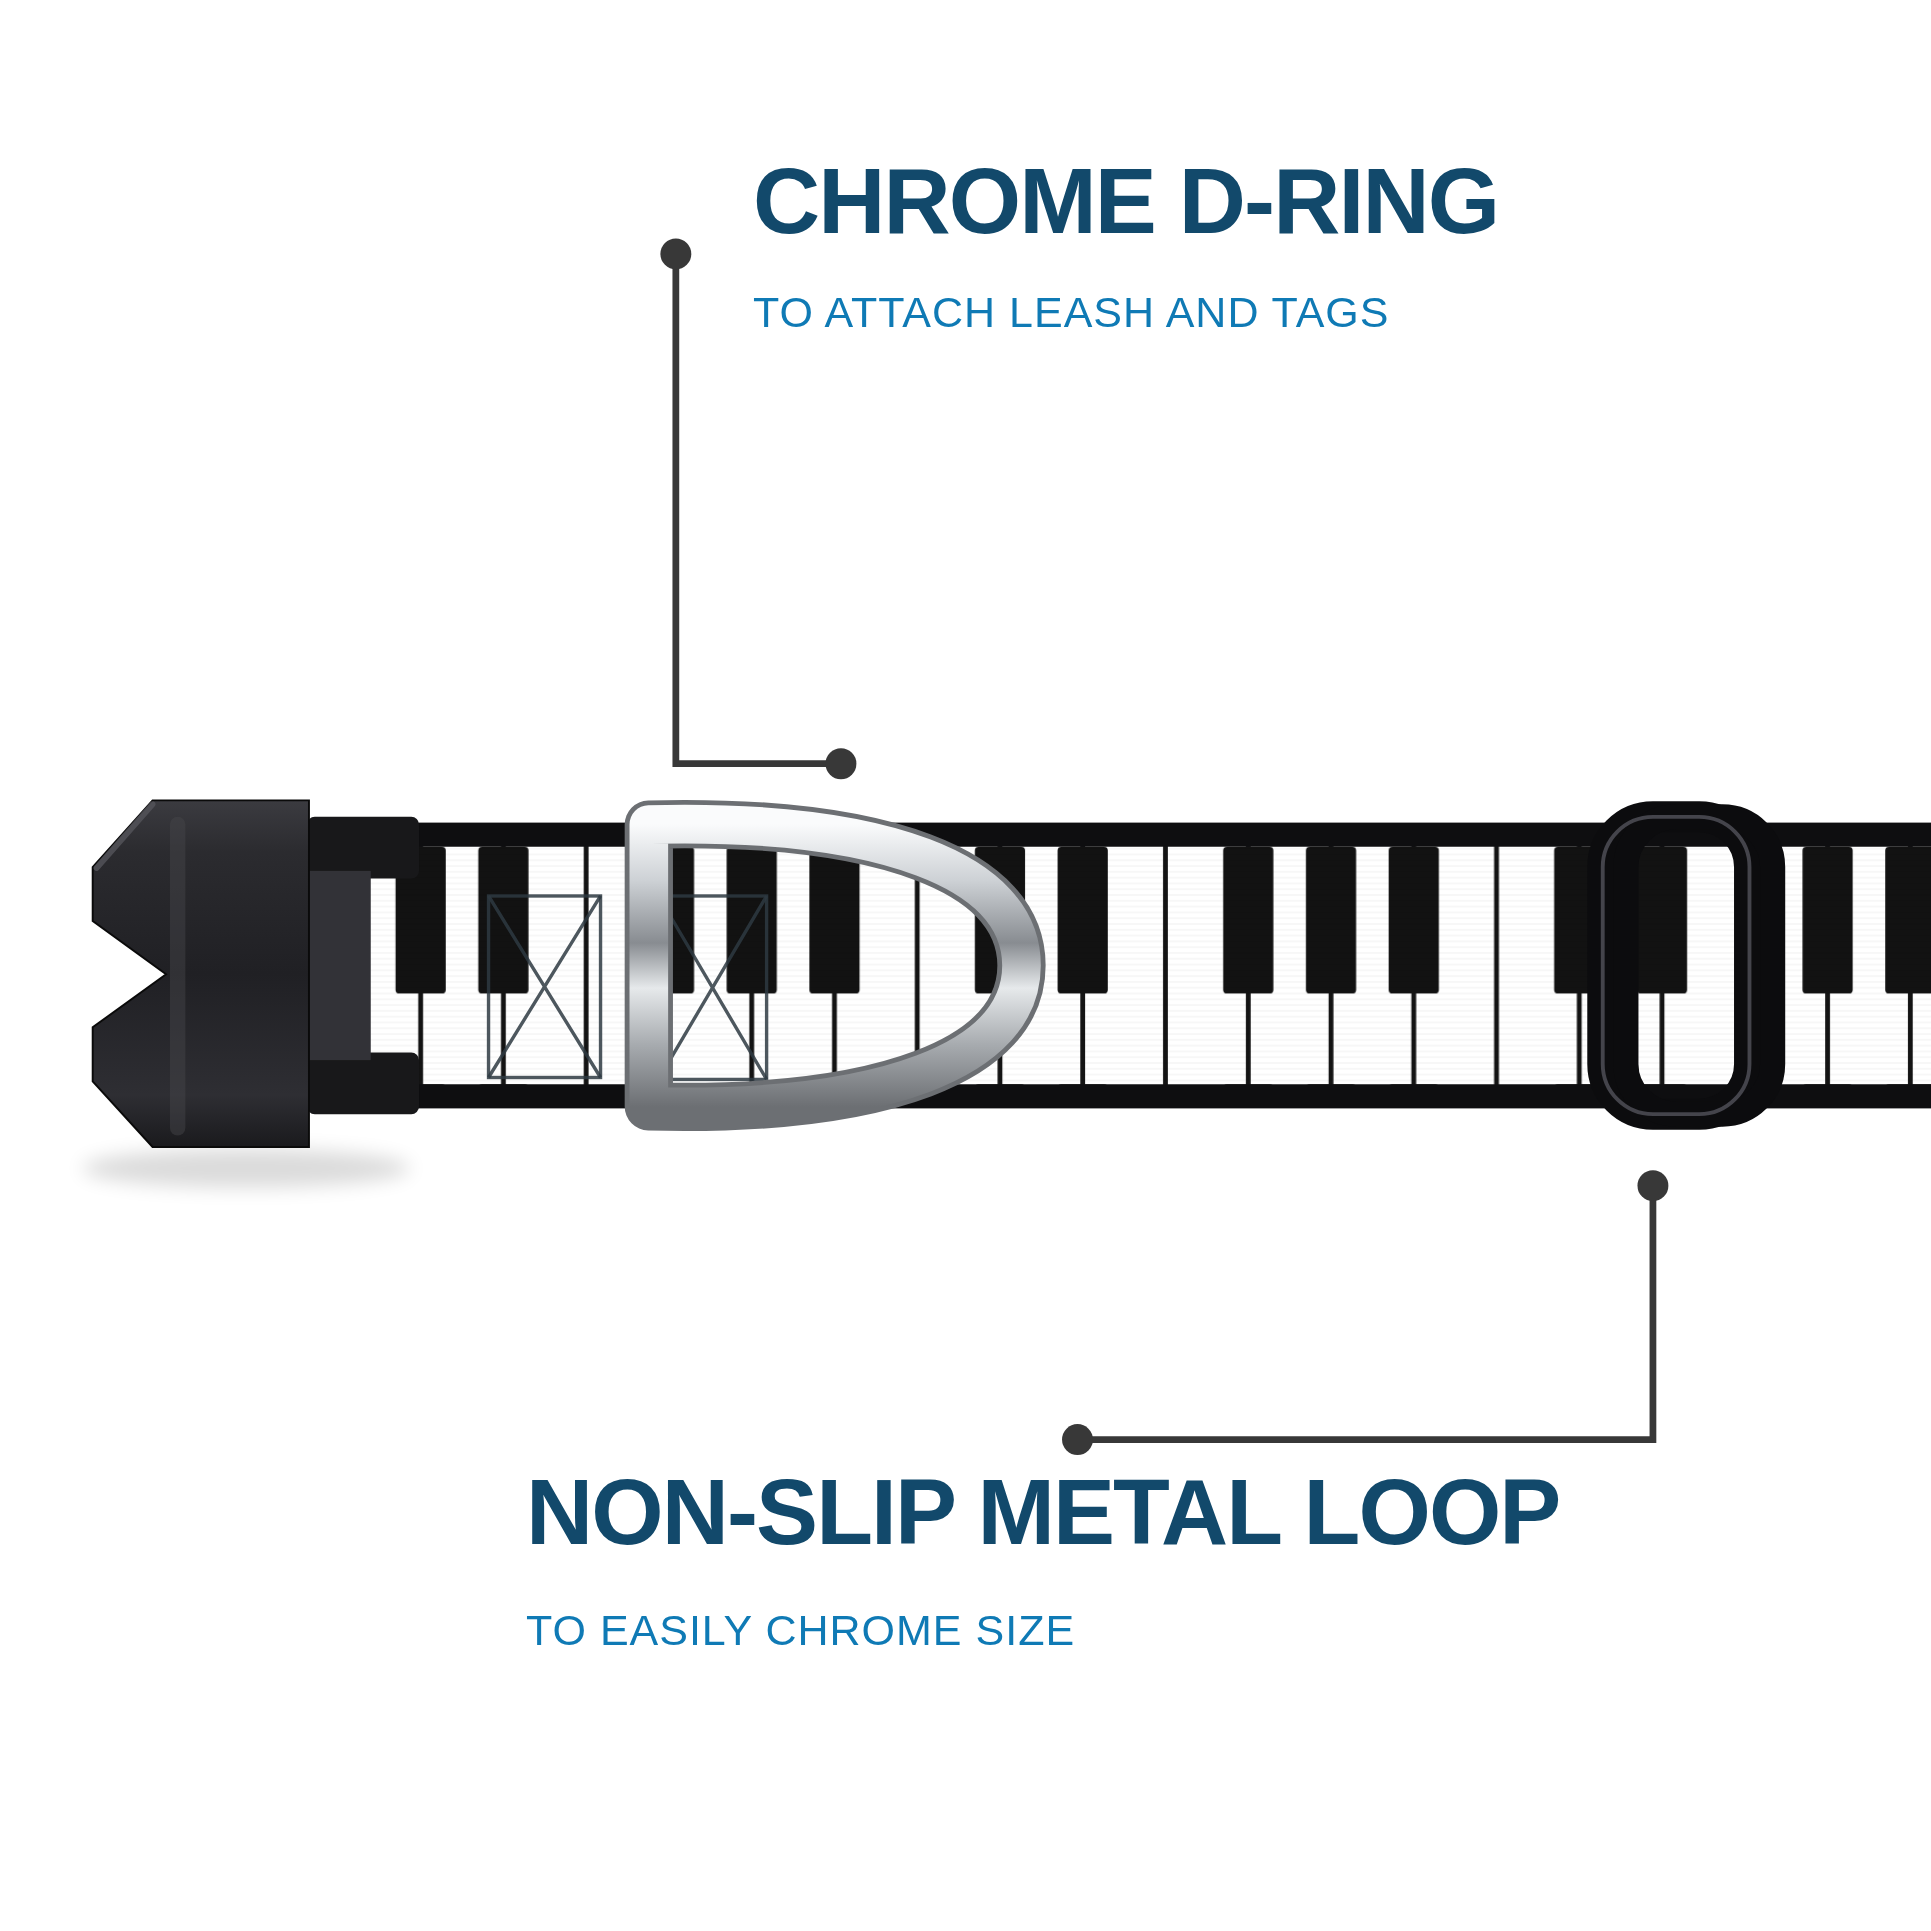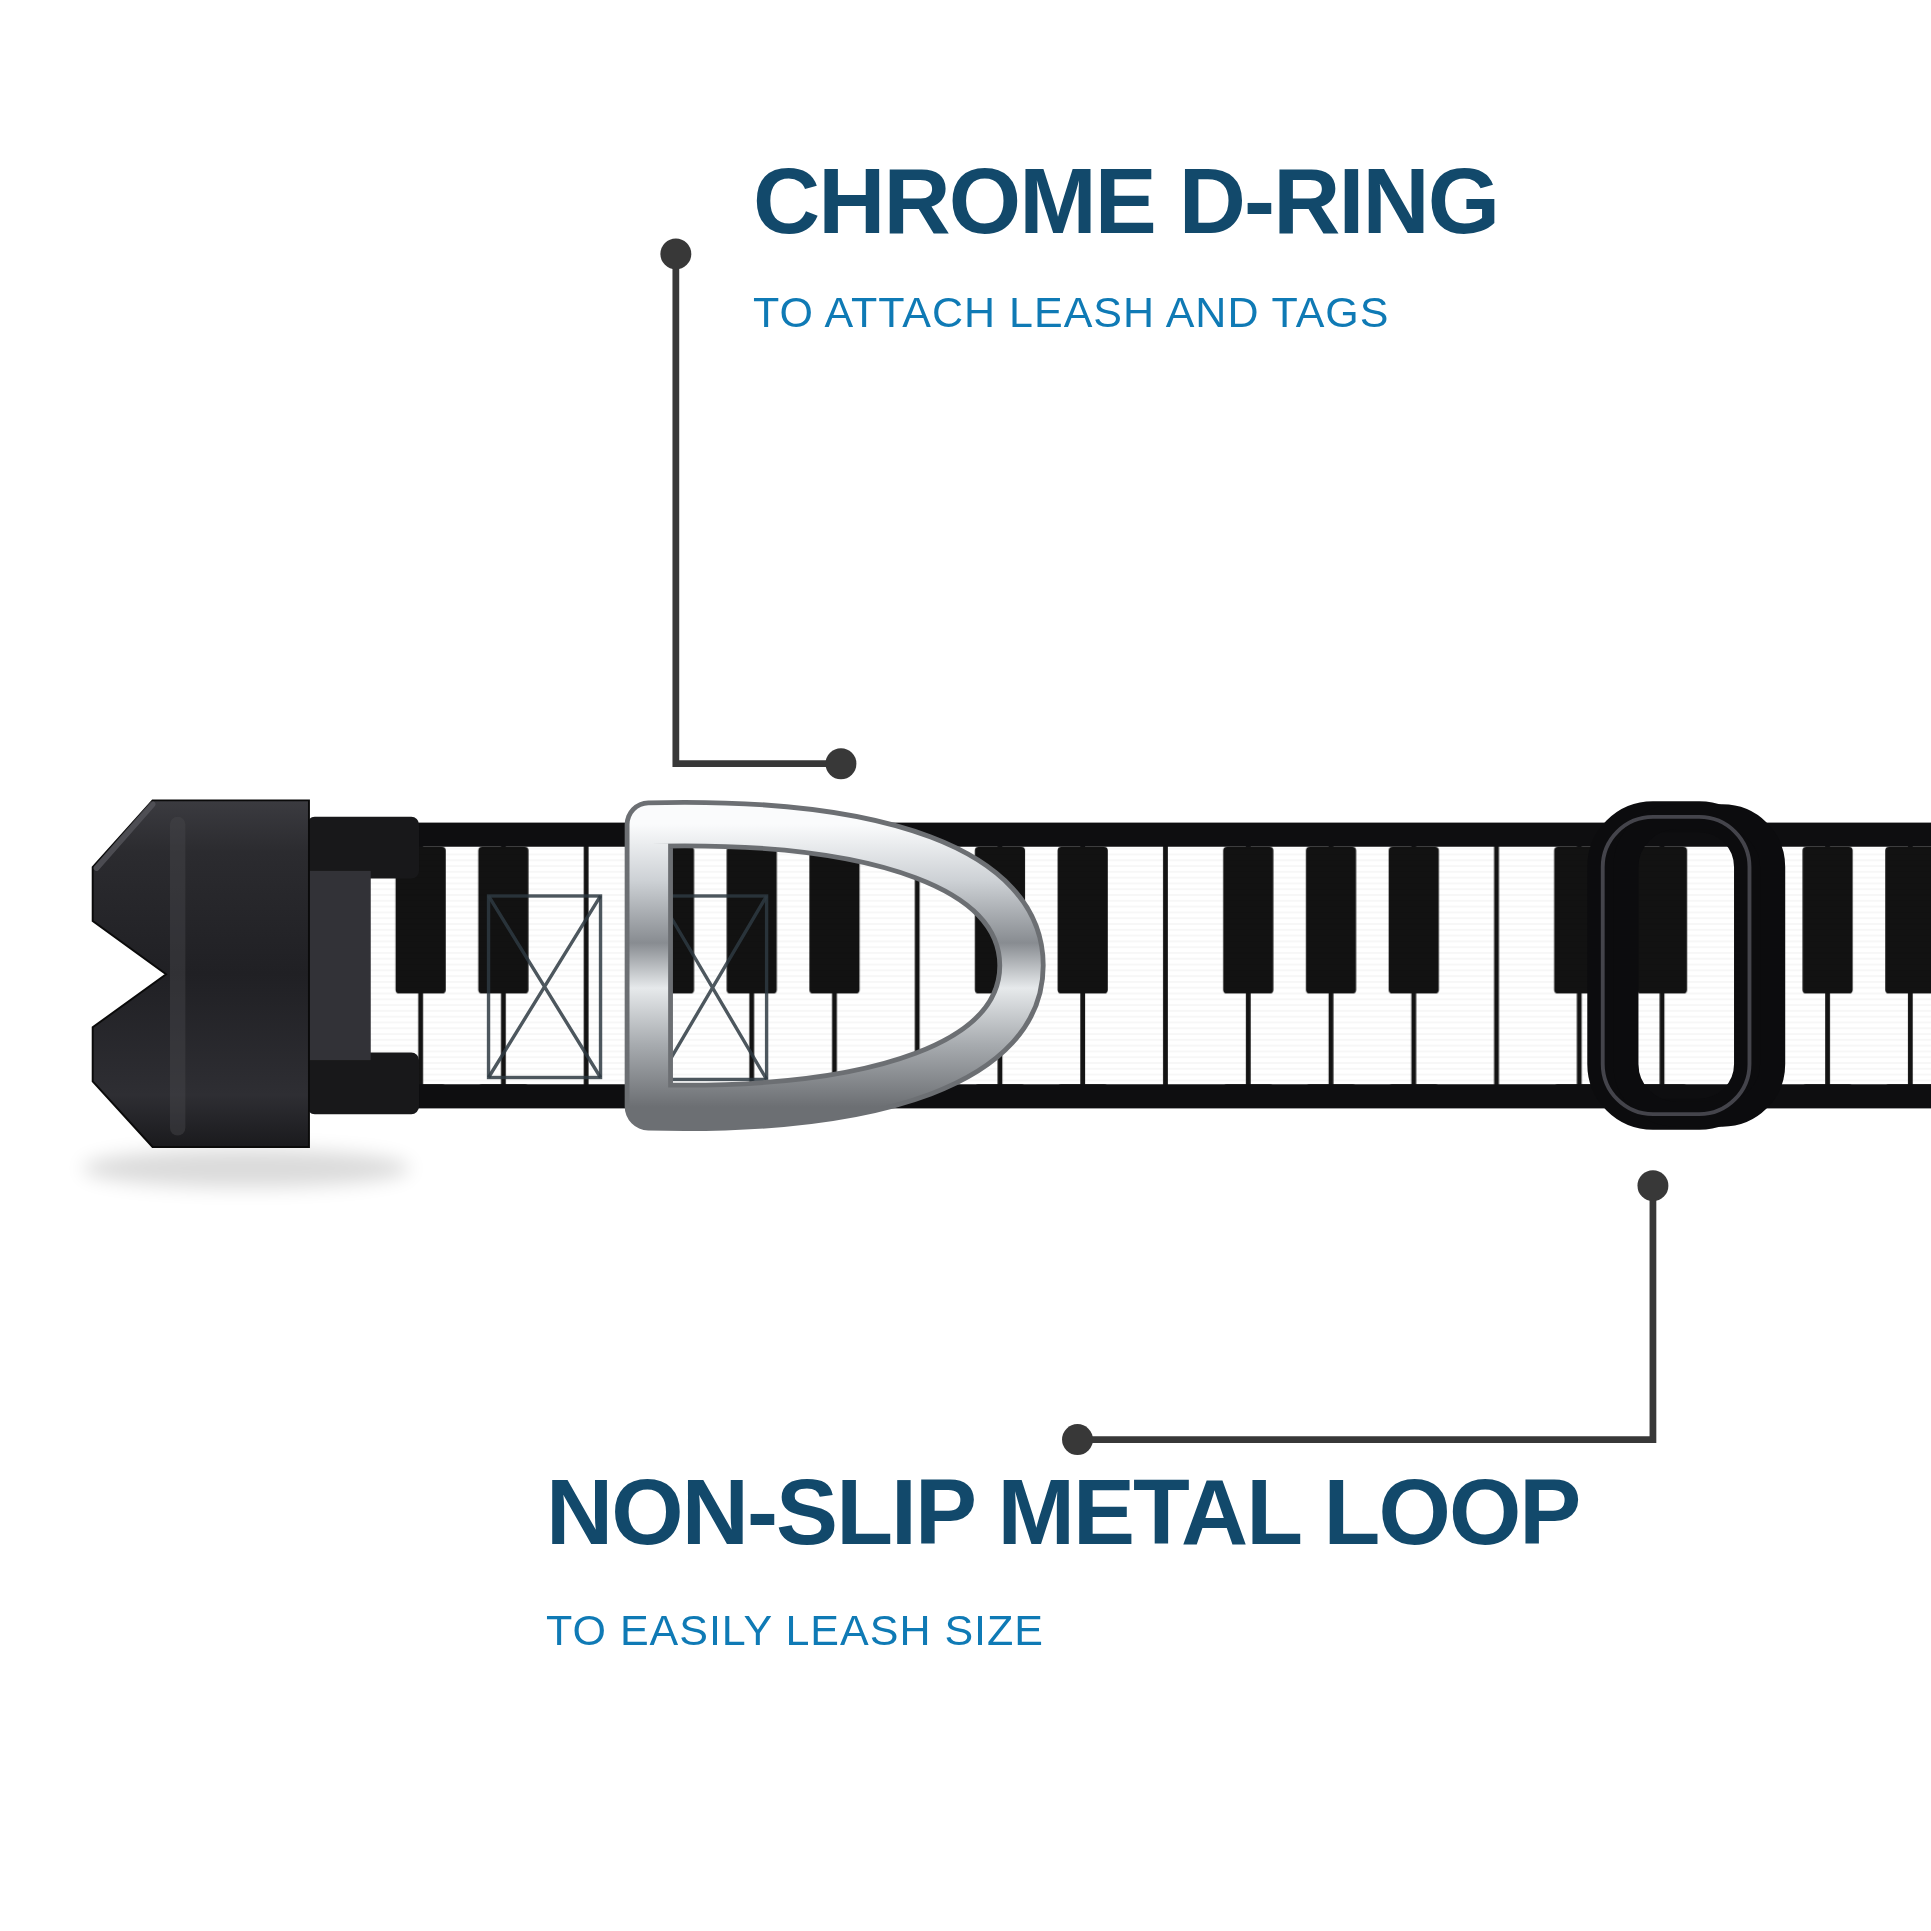--- a/index.html
+++ b/index.html
@@ -29,21 +29,21 @@
   }
   .callout-subtitle{
     font-weight:normal;
     font-size:43px;
     letter-spacing:1px;
     color:var(--subtitle);
     white-space:nowrap;
   }
   .callout-dring{left:753px;top:153px;}
   .callout-dring .callout-subtitle{margin-top:37px;}
-  .callout-loop{left:546px;top:1464px;}
+  .callout-loop{left:526px;top:1464px;}
   .callout-loop .callout-subtitle{margin-top:44px;}
 
   
   .callout-line{stroke:var(--callout-line);stroke-width:7;fill:none;stroke-linecap:round;}
   .callout-dot{fill:var(--callout-line);}
   .sketch{stroke:#2e3a42;stroke-width:3.5;fill:none;opacity:.85;}
 </style>
 </head>
 <body>
 
@@ -140,17 +140,17 @@
     </g>
   </svg>
 
   <div class="callout callout-dring">
     <div class="callout-title">CHROME D-RING</div>
     <div class="callout-subtitle">TO ATTACH LEASH AND TAGS</div>
   </div>
 
   <div class="callout callout-loop">
     <div class="callout-title">NON-SLIP METAL LOOP</div>
-    <div class="callout-subtitle">TO EASILY LEASH SIZE</div>
+    <div class="callout-subtitle">TO EASILY CHROME SIZE</div>
   </div>
 
 </div>
 
 
 </body></html>

